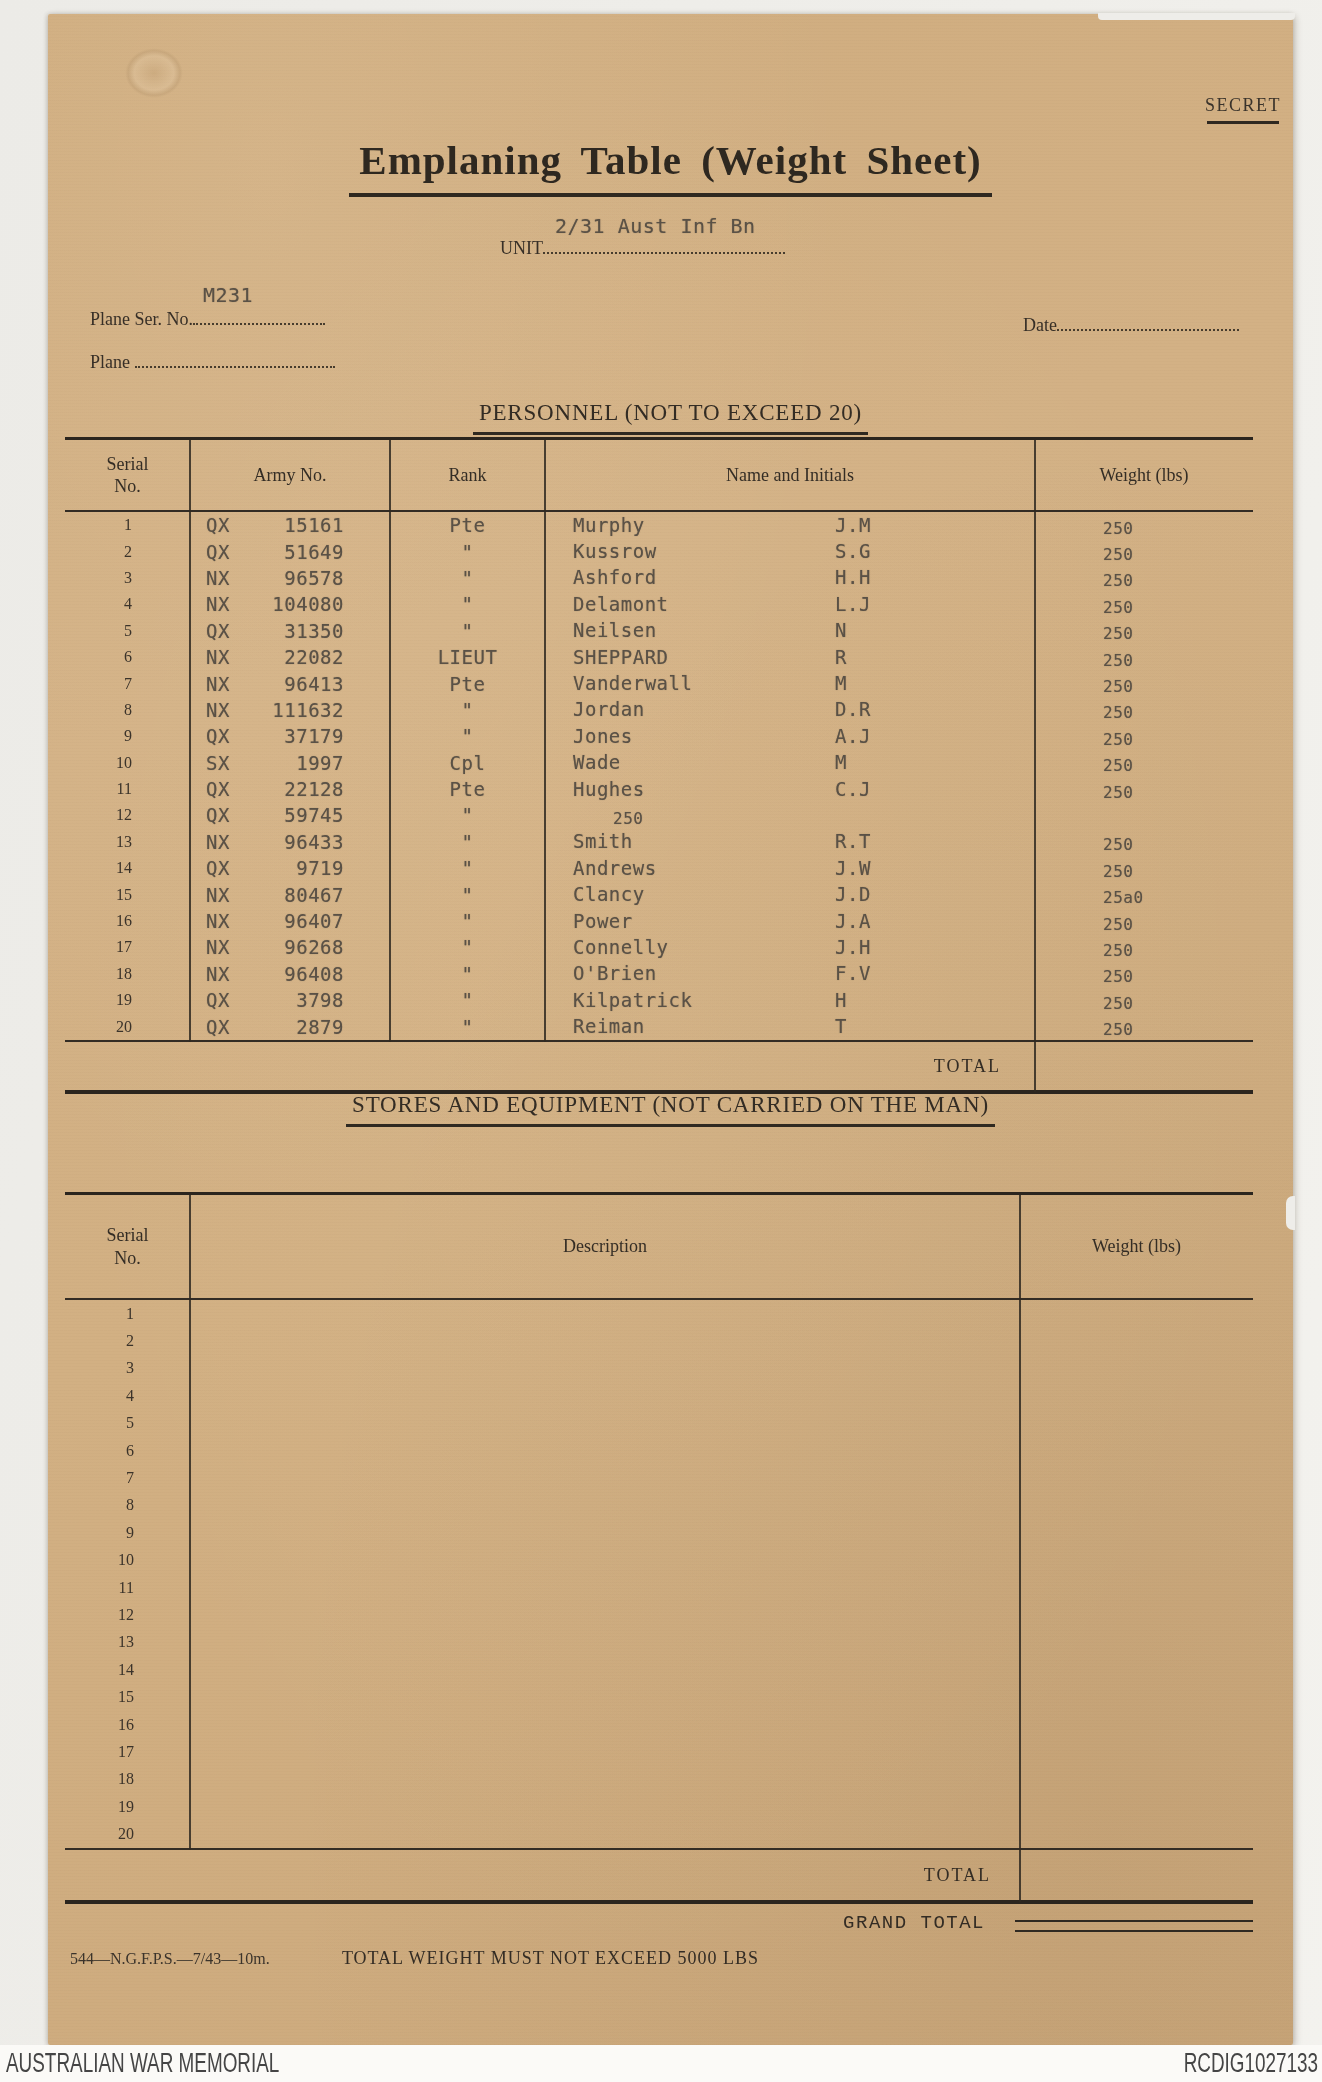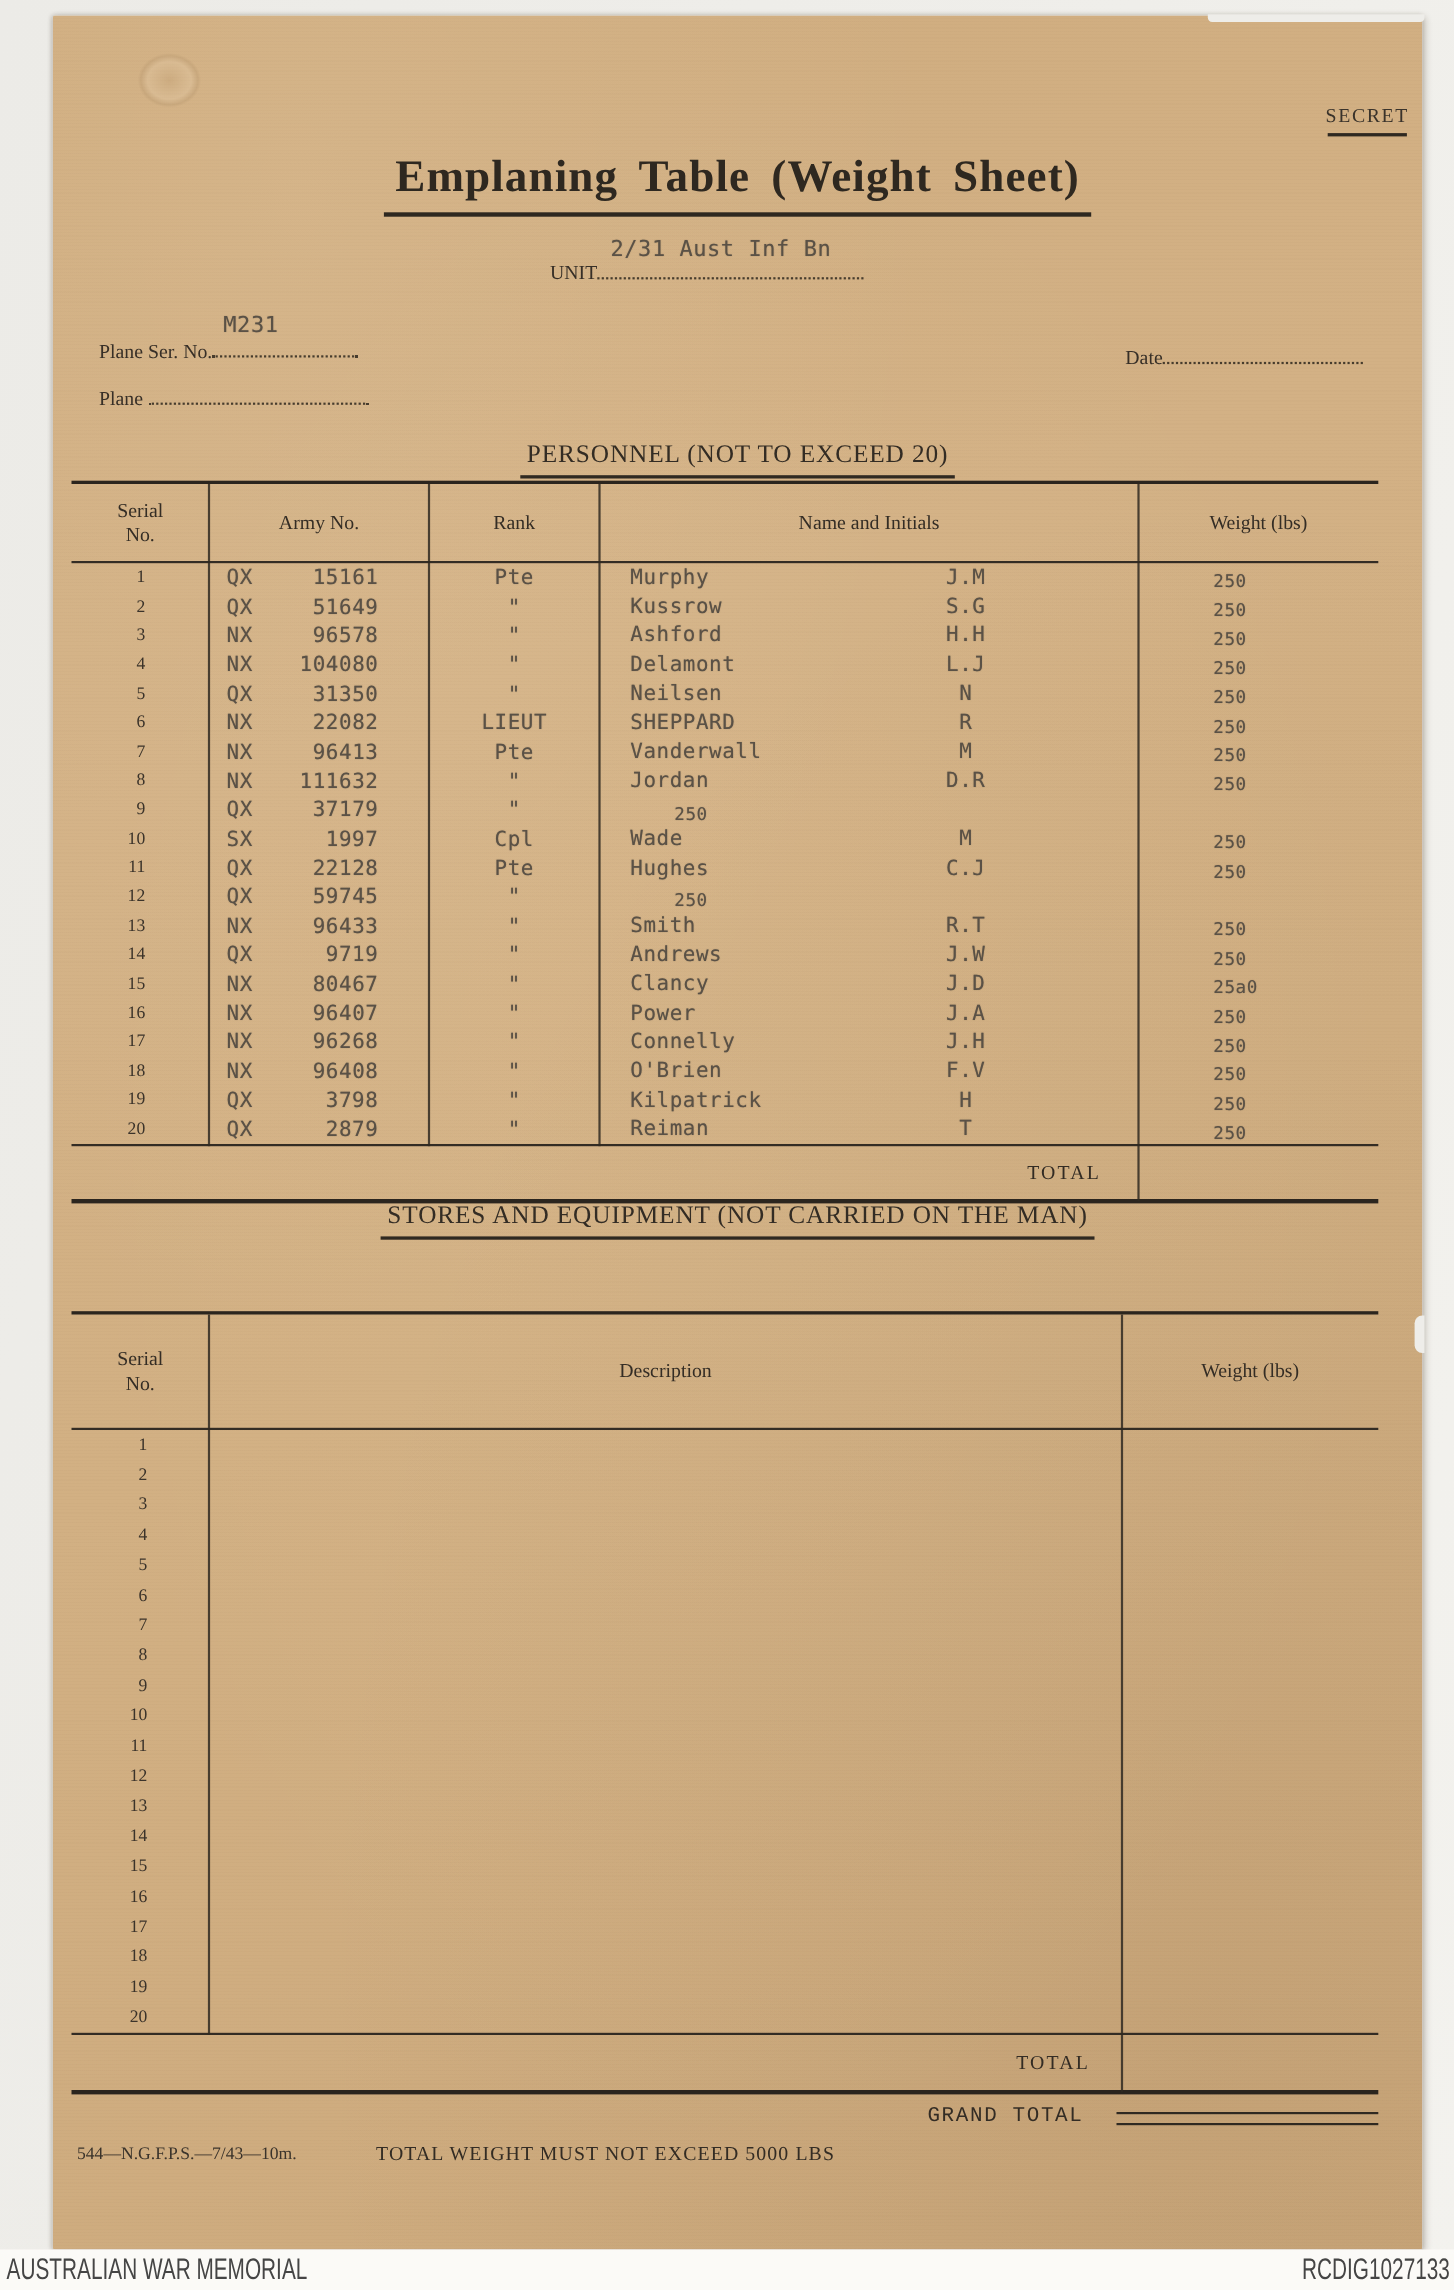--- a/index.html
+++ b/index.html
@@ -68,21 +68,21 @@
   .th .wrap{width:58px;line-height:1.25;}
   .t-body{border-bottom:2px solid #332c24;position:relative;}
   .p-row{display:grid;grid-template-columns:125px 200px 155px 490px 218px;height:26.4px;align-items:center;}
   .s-row{display:grid;grid-template-columns:125px 830px 233px;height:27.4px;align-items:center;}
   .cell{overflow:visible;white-space:nowrap;}
   .c-serial{text-align:right;padding-right:58px;font-size:16px;color:#3b332a;}
   .s-serial{text-align:right;padding-right:56px;font-size:16px;color:#3b332a;}
   .c-army{display:flex;justify-content:space-between;padding:0 46px 0 16px;font-size:19px;}
   .c-rank{text-align:center;font-size:19px;}
   .c-name{position:relative;padding-left:28px;font-size:19px;}
-  .c-name .ini{position:absolute;left:290px;top:0;width:86px;text-align:center;}
+  .c-name .ini{position:absolute;left:290px;top:0;width:86px;text-align:left;}
   .c-weight{padding-left:68px;font-size:16px;transform:translateY(3px);}
   .t-total{position:relative;}
   .personnel-table .t-total{height:48px;}
   .stores-table .t-total{height:50px;}
   .total-label{position:absolute;right:252px;top:50%;transform:translateY(-50%);
     font-size:18px;letter-spacing:2px;color:#332c24;}
   .vline{position:absolute;top:0;width:2px;background:rgba(47,41,33,0.85);}
 
   
   .grand-total{position:absolute;top:1898px;left:0;right:40px;height:26px;font-family:Liberation Mono, monospace;}
@@ -261,20 +261,24 @@
     </div>
     <div class="cell c-weight typed">250</div>
   </div>
           <div class="p-row">
     <div class="cell c-serial serif">9</div>
     <div class="cell c-army">
       <span class="typed">QX</span>
       <span class="typed">37179</span>
     </div>
     <div class="cell c-rank typed">"</div>
+    <div class="cell c-name">
+      <span class="typed">Jones</span>
+      <span class="typed ini">A.J</span>
+    </div>
     <div class="cell c-weight typed">250</div>
   </div>
           <div class="p-row">
     <div class="cell c-serial serif">10</div>
     <div class="cell c-army">
       <span class="typed">SX</span>
       <span class="typed">1997</span>
     </div>
     <div class="cell c-rank typed">Cpl</div>
     <div class="cell c-name">

